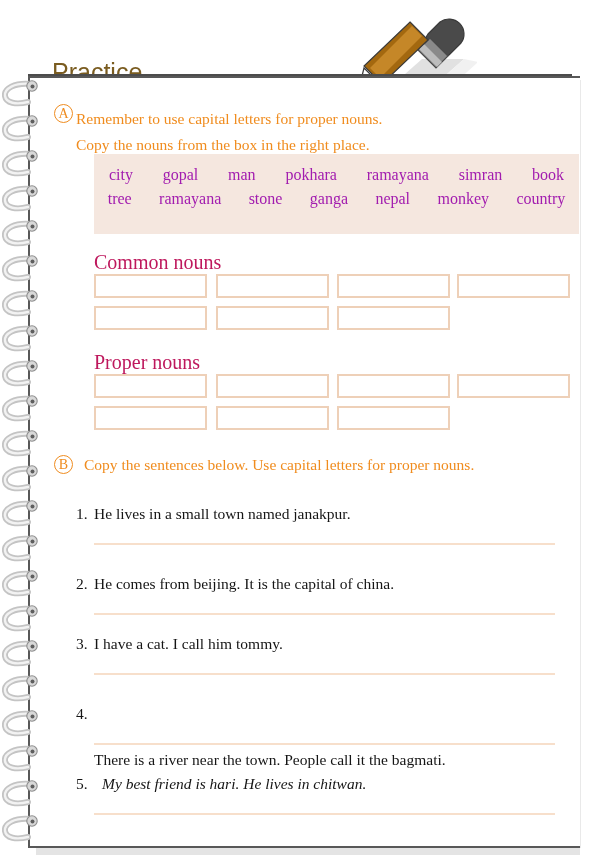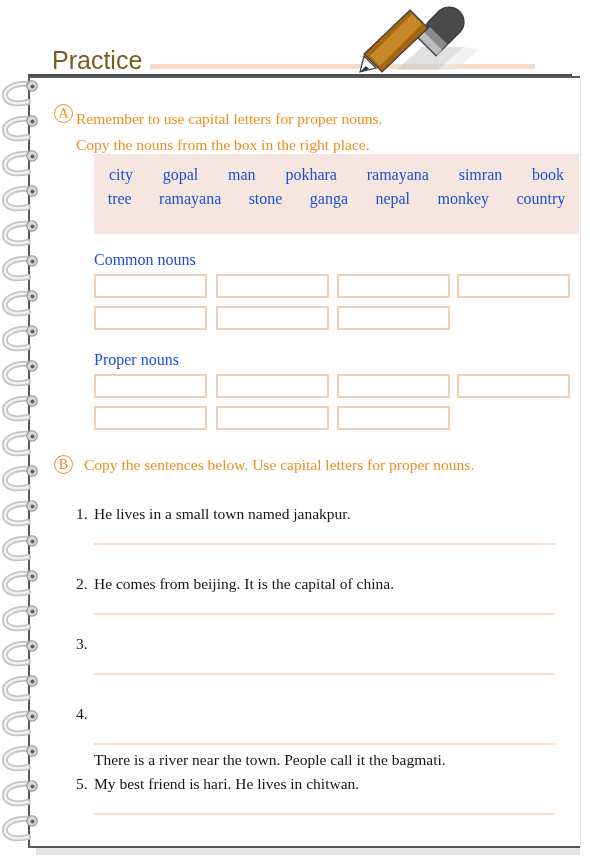--- a/index.html
+++ b/index.html
@@ -11,21 +11,21 @@
     width: 590px;
     height: 865px;
     position: relative;
     overflow: hidden;
     font-family: "Liberation Serif", serif;
   }
 
   
   #header {
     position: absolute;
-    left: 0; top: 0;
+    left: 0; top: 12px;
     width: 590px; height: 98px;
   }
   #practice-title {
     position: absolute;
     left: 52px; top: 46px;
     font-family: "Liberation Sans", sans-serif;
     font-size: 25px;
     color: #7a5c20;
     letter-spacing: 0px;
     line-height: 28px;
@@ -128,29 +128,29 @@
     background: #f5e7df;
   }
   .word-row {
     position: absolute;
     left: 0;
     width: 485px;
     display: flex;
     justify-content: space-around;
     align-items: center;
     font-size: 16px;
-    color: #1d4ed8;
+    color: #a21caf;
   }
   .word-row span { white-space: nowrap; }
 
   
   .cat-label {
     position: absolute;
-    font-size: 16px;
-    color: #1d4ed8;
+    font-size: 20px;
+    color: #be185d;
     white-space: nowrap;
   }
 
   
   .ans-box {
     position: absolute;
     height: 24px;
     border: 2px solid #eed0b8;
     background: #ffffff;
     box-sizing: border-box;
@@ -258,28 +258,29 @@
 
     <div class="sentence" style="left:46px; top:427px;">1.</div>
     <div class="sentence" style="left:64px; top:427px;">He lives in a small town named janakpur.</div>
     <div class="answer-line" style="top:465px;"></div>
 
     <div class="sentence" style="left:46px; top:497px;">2.</div>
     <div class="sentence" style="left:64px; top:497px;">He comes from beijing. It is the capital of china.</div>
     <div class="answer-line" style="top:535px;"></div>
 
     <div class="sentence" style="left:46px; top:557px;">3.</div>
+    <div class="sentence" style="left:64px; top:557px;">I have a cat. I call him tommy.</div>
     <div class="answer-line" style="top:595px;"></div>
 
     <div class="sentence" style="left:46px; top:627px;">4.</div>
     <div class="sentence" style="left:64px; top:627px;margin-top:46px;">There is a river near the town. People call it the bagmati.</div>
     <div class="answer-line" style="top:665px;"></div>
 
     <div class="sentence" style="left:46px; top:697px;">5.</div>
-    <div class="sentence" style="left:64px; top:697px;">My best friend is hari. He lives in chitwan.</div>
+    <div class="sentence" style="left:72px; top:697px;font-style:italic;">My best friend is hari. He lives in chitwan.</div>
     <div class="answer-line" style="top:735px;"></div>
 
   </div>
 </div>
 
 <div id="spiral">
     <svg class="ring" viewBox="0 0 40 30" style="top: 4px;">
       <path d="M30,4 C12,2 2,9 3,16 C4,23 14,25 26,22" fill="none" stroke="#c4c4c4" stroke-width="6" stroke-linecap="round"></path>
       <path d="M30,4 C12,2 2,9 3,16 C4,23 14,25 26,22" fill="none" stroke="#f2f2f2" stroke-width="2.4" stroke-linecap="round"></path>
       <circle cx="30" cy="6" r="5.2" fill="#d8d8d8" stroke="#8d8d8d" stroke-width="1.1"></circle>

